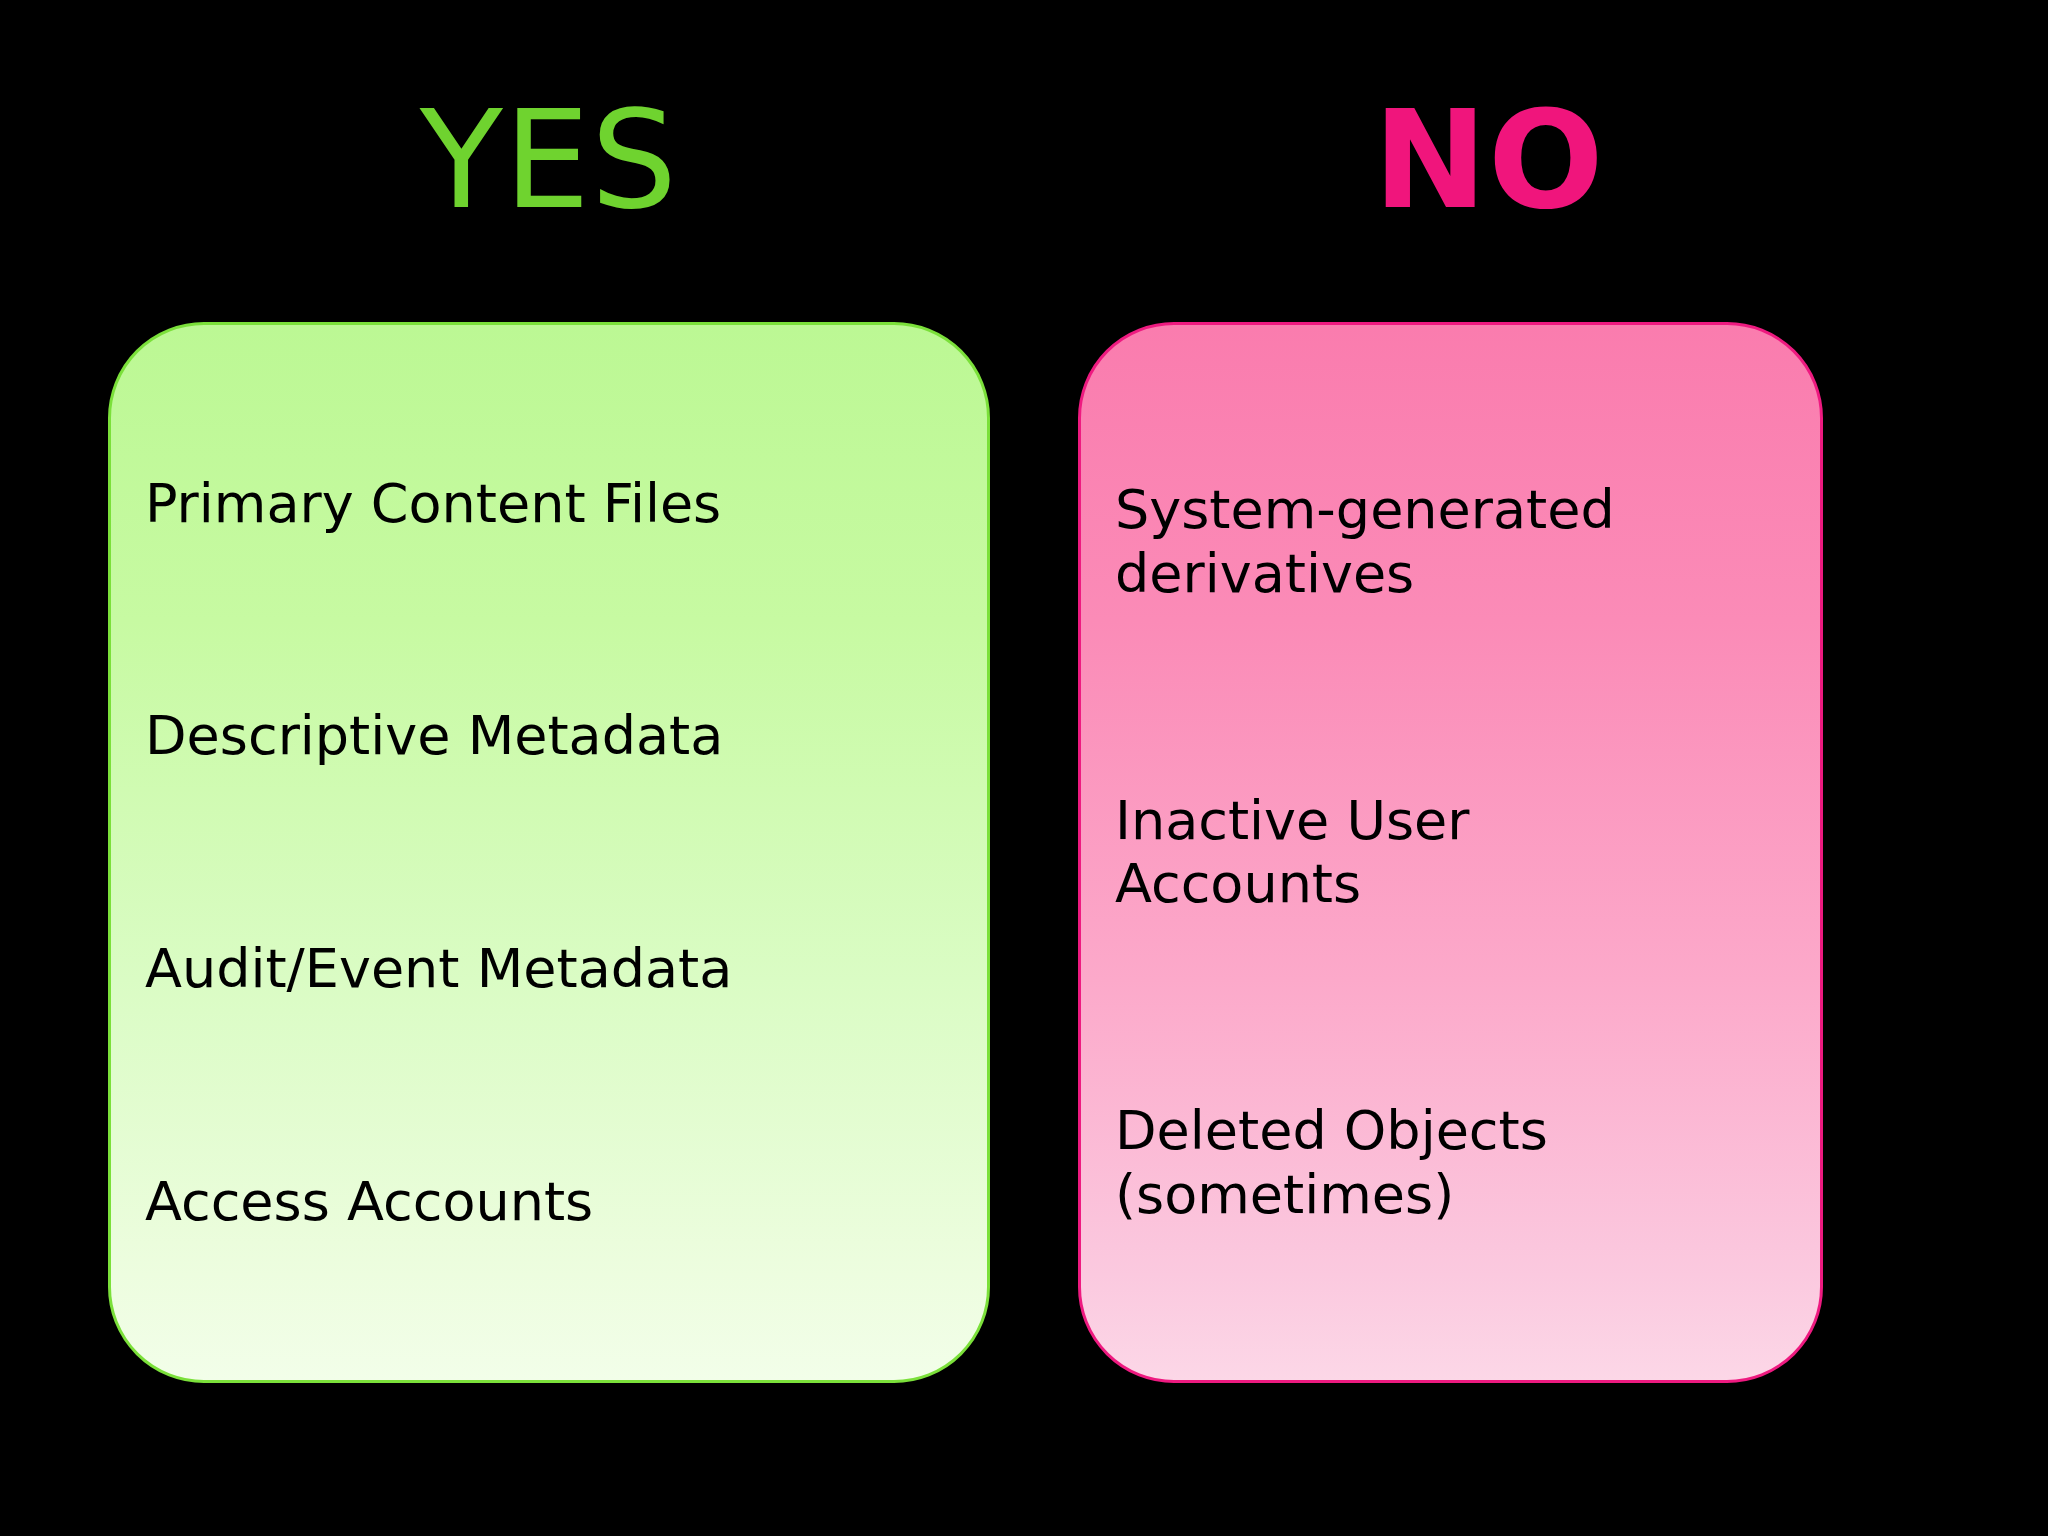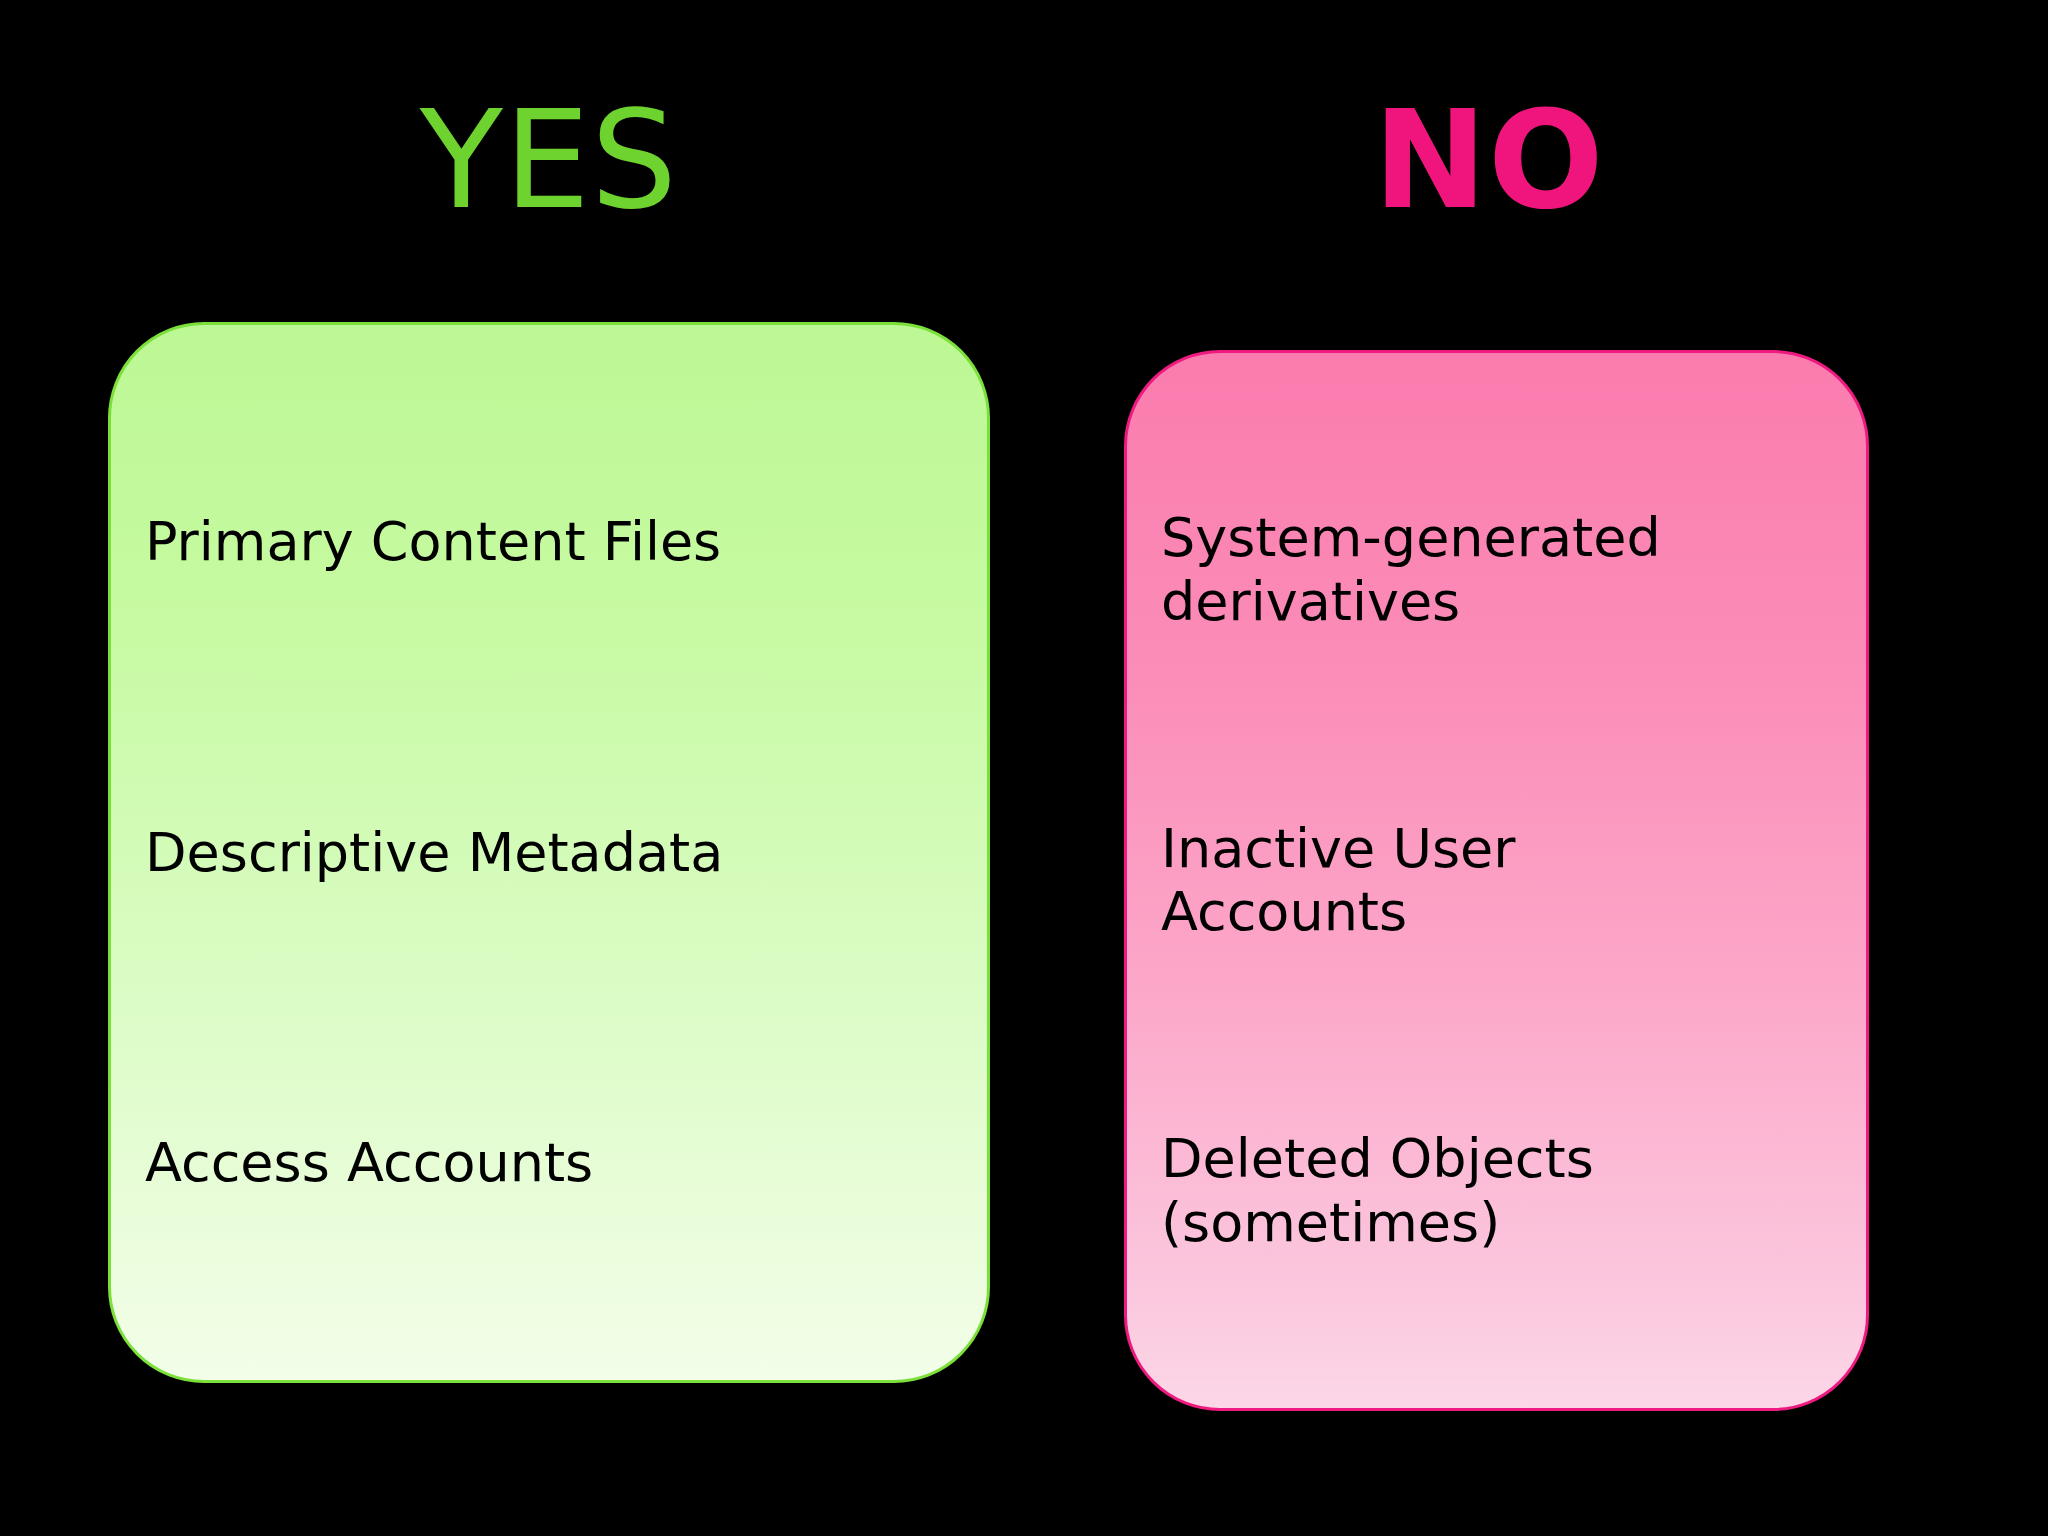--- a/index.html
+++ b/index.html
@@ -59,25 +59,24 @@
     align-items: center;
     padding: 62px 34px 62px 34px;
   }
   .card-yes {
     left: 108px;
     width: 882px;
     border: 3px solid #7BE03A;
     background: linear-gradient(to bottom, #BCF894 0%, #C7FAA2 28%, #DAFCC4 62%, #EDFDDF 90%, #F2FEE9 100%);
   }
   .card-no {
-    left: 1124px;
+    left: 1078px;
     width: 745px;
     border: 3px solid #EE1A80;
     background: linear-gradient(to bottom, #FA7CAE 0%, #FB8BB7 28%, #FCA9CA 62%, #FBC9DF 90%, #FCD7E7 100%);
-    margin-top: 28px;
   }
 
   .card-line {
     width: 100%;
     text-align: left;
     color: #000000;
     font-size: 54px;
     line-height: 1.18;
     font-weight: 400;
     white-space: pre-line;
@@ -87,20 +86,21 @@
 </head>
 <body>
 
 <div id="slide">
 
   <div class="heading heading-yes">YES</div>
 
   <div class="card card-yes">
     <div class="card-line">Primary Content Files</div>
     <div class="card-line">Descriptive Metadata</div>
+    <div class="card-line">Audit/Event Metadata</div>
     <div class="card-line">Access Accounts</div>
   </div>
 
   <div class="heading heading-no">NO</div>
 
   <div class="card card-no">
     <div class="card-line">System-generated
 derivatives</div>
     <div class="card-line">Inactive User
 Accounts</div>

